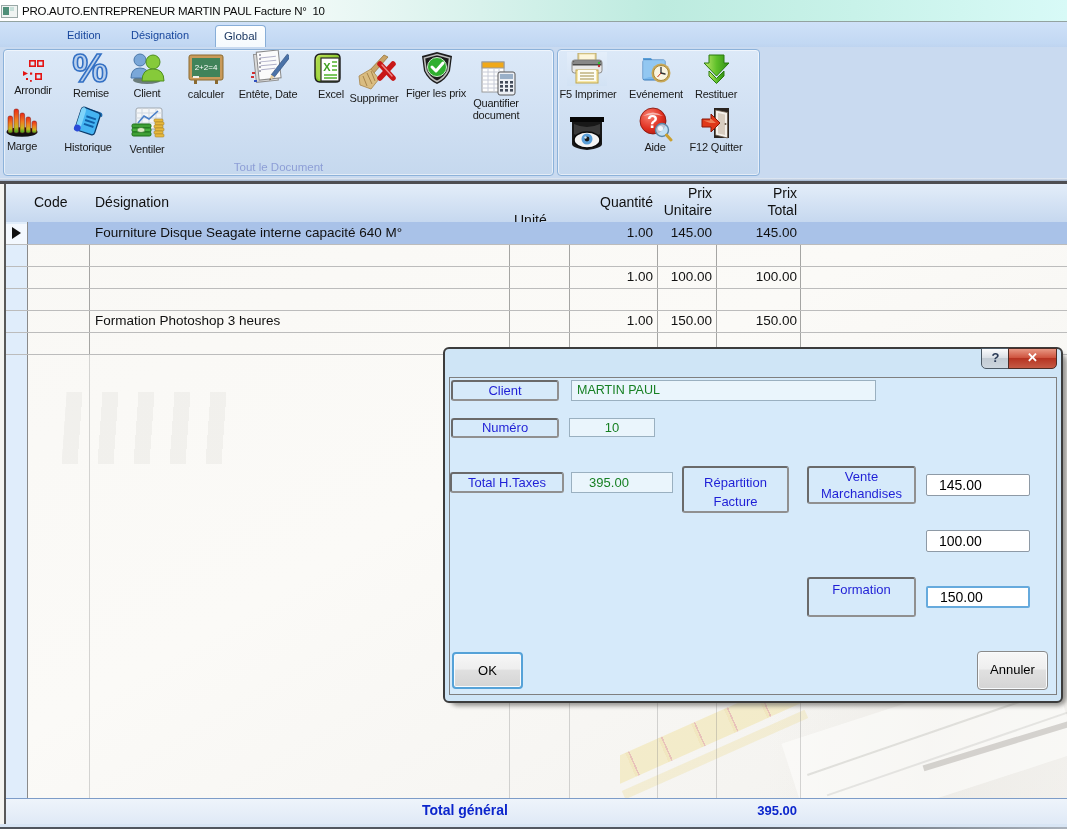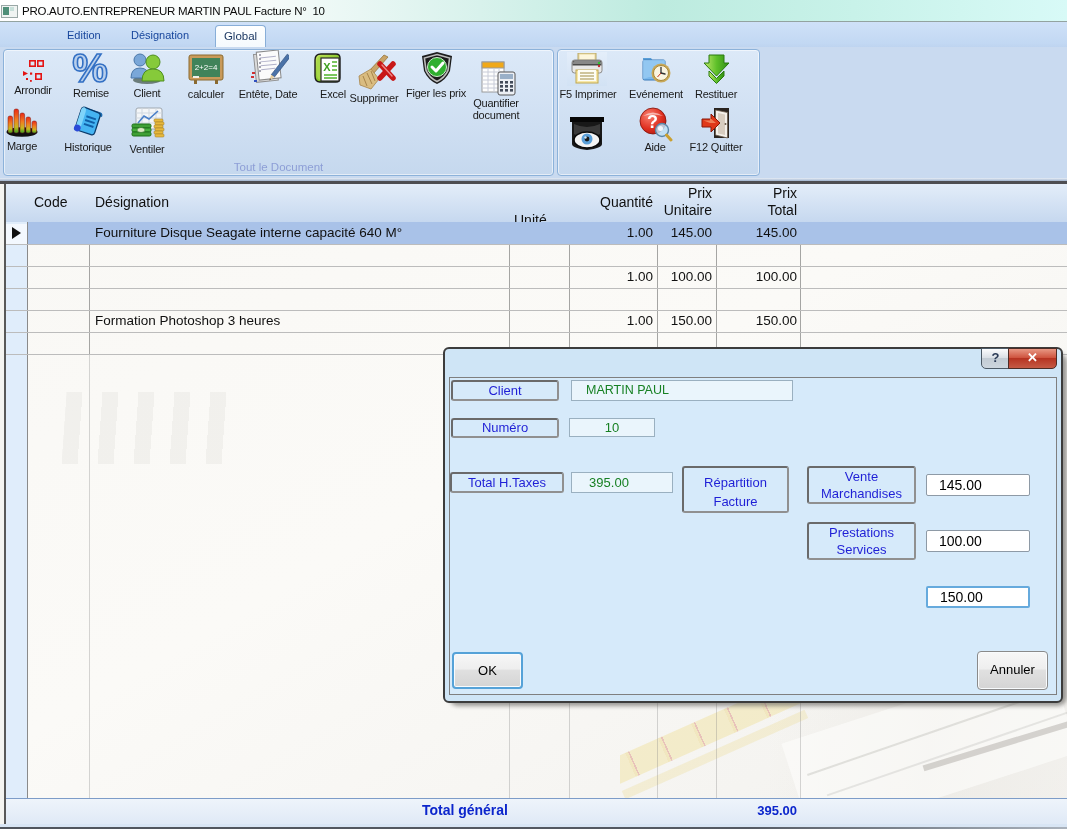--- a/index.html
+++ b/index.html
@@ -189,21 +189,21 @@
           <text x="15" y="19" font-size="11" font-weight="bold" fill="#3fa020" text-anchor="middle" font-family="Liberation Sans">X</text>
         </g>
         <g stroke="#5ab838" stroke-width="1.6">
           <line x1="20" y1="10" x2="25" y2="10"></line>
           <line x1="20" y1="14" x2="25" y2="14"></line>
         <line x1="20" y1="18" x2="25" y2="18"></line>
           <line x1="12" y1="23" x2="25" y2="23"></line>
           <line x1="12" y1="26" x2="25" y2="26"></line>
         </g>
       </svg></div>
-    <div class="ilabel" style="left:301px;top:41px;width:64px;">Excel</div>
+    <div class="ilabel" style="left:280px;top:41px;width:64px;text-align:right;">Excel</div>
 
     <div class="ic" style="left:357px;top:7px;">
       <svg width="42" height="38">
         <polygon points="27,1 31,3 16,20 12,17" fill="#c9a468" stroke="#96753a" stroke-width=".8"></polygon>
         <polygon points="2,22 14,15 22,25 14,35 3,31" fill="#d9bc80" stroke="#a8854a" stroke-width=".8"></polygon>
         <g stroke="#a8854a" stroke-width="1">
           <line x1="6" y1="22" x2="10" y2="32"></line>
           <line x1="10" y1="19" x2="15" y2="30"></line>
           <line x1="14" y1="17" x2="18" y2="27"></line>
         </g>
@@ -490,27 +490,27 @@
   </div>
   <div id="botedge1" class="abs"></div>
   <div id="botedge2" class="abs"></div>
 
   <div id="dlgshadow" class="abs"></div>
   <div id="dlg" class="abs">
     <div id="helpbtn" class="abs">?</div>
     <div id="closebtn" class="abs">✕</div>
     <div id="dlgcontent" class="abs">
       <div class="lblbox" style="left:1px;top:2px;width:108px;height:21px;line-height:17px;">Client</div>
-      <div class="field" style="left:121px;top:2px;width:222px;height:21px;line-height:19px;padding-left:14px;font-size:12.5px;">MARTIN PAUL</div>
+      <div class="field" style="left:121px;top:2px;width:305px;height:21px;line-height:19px;padding-left:5px;font-size:12.5px;">MARTIN PAUL</div>
       <div class="lblbox" style="left:1px;top:40px;width:108px;height:20px;line-height:16px;">Numéro</div>
       <div class="field" style="left:119px;top:40px;width:86px;height:19px;line-height:17px;text-align:center;">10</div>
       <div class="lblbox" style="left:0px;top:94px;width:114px;height:21px;line-height:17px;">Total H.Taxes</div>
       <div class="field" style="left:121px;top:94px;width:102px;height:21px;line-height:19px;text-align:center;padding-right:26px;">395.00</div>
       <div class="lblbox" style="left:232px;top:88px;width:107px;height:47px;padding-top:5px;line-height:19px;">Répartition<br>Facture</div>
       <div class="lblbox" style="left:357px;top:88px;width:109px;height:38px;line-height:17px;">Vente<br>Marchandises</div>
       <div class="wfield" style="left:476px;top:96px;width:104px;height:22px;line-height:20px;padding-left:12px;">145.00</div>
-      <div class="lblbox" style="left:357px;top:144px;width:109px;height:38px;line-height:17px;">Prestations<br>Services</div>
       <div class="wfield" style="left:476px;top:152px;width:104px;height:22px;line-height:20px;padding-left:12px;">100.00</div>
+      <div class="lblbox" style="left:357px;top:199px;width:109px;height:40px;line-height:17px;padding-top:2px;">Formation</div>
       <div class="wfield" style="left:476px;top:208px;width:104px;height:22px;line-height:18px;padding-left:12px;border:2px solid #66aadd;">150.00</div>
       <div class="btn" style="left:2px;top:274px;width:71px;height:37px;line-height:33px;border:2px solid #55a2d8;box-shadow:inset 0 0 0 1px #f8fbfd;">OK</div>
       <div class="btn" style="left:527px;top:273px;width:71px;height:39px;line-height:36px;box-shadow:inset 0 0 0 1px #f8fbfd;">Annuler</div>
     </div>
   </div>
 
 </body></html>

